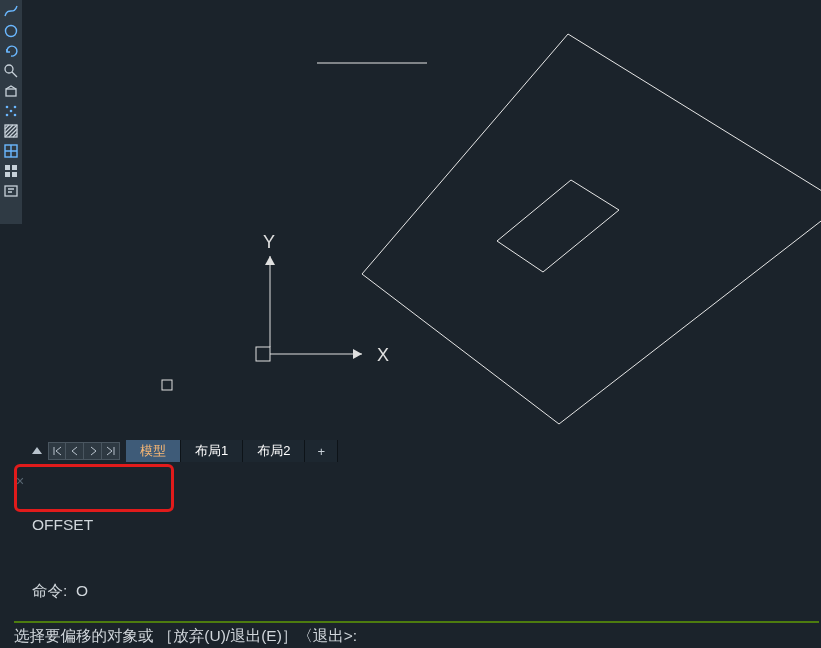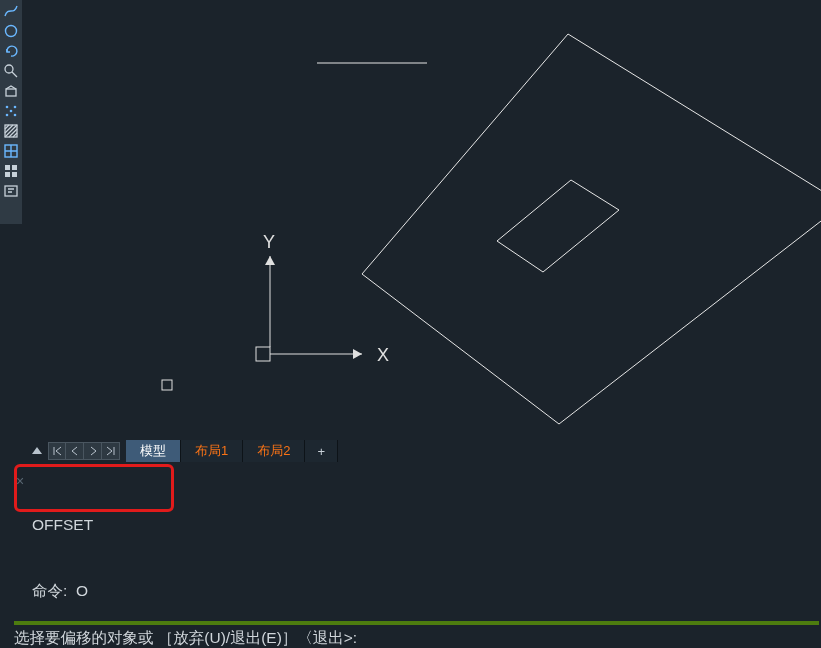--- a/index.html
+++ b/index.html
@@ -18,30 +18,30 @@
   .canvas-wrap svg{width:100%;height:100%}
   .draw{stroke:#e6e6e6;stroke-width:1;fill:none}
   .axis{stroke:#e0e0e0;stroke-width:1;fill:none}
   .axistxt{fill:#e0e0e0;font-family:Arial,sans-serif;font-size:18px}
   .sq{stroke:#e0e0e0;stroke-width:1;fill:none}
 
   
   .tabbar{position:absolute;left:28px;top:440px;width:790px;height:22px;display:flex;align-items:center}
   .nav-btn{width:18px;height:18px;background:#2e3942;border:1px solid #4a5660;color:#b8c2cc;display:flex;align-items:center;justify-content:center;font-size:11px;cursor:pointer}
   .nav-btn+.nav-btn{border-left:none}
-  .tab{padding:2px 14px;height:22px;display:flex;align-items:center;font-size:13px;color:#f97316;background:#1d2730;border-right:1px solid #0d1318;cursor:pointer;font-family:"Microsoft YaHei",sans-serif}
-  .tab.active{background:#3e5b78;color:#ffffff}
+  .tab{padding:2px 14px;height:22px;display:flex;align-items:center;font-size:13px;color:#ffffff;background:#1d2730;border-right:1px solid #0d1318;cursor:pointer;font-family:"Microsoft YaHei",sans-serif}
+  .tab.active{background:#3e5b78;color:#fdba74}
   .tab.add{padding:2px 12px;color:#c9d1d8}
 
   
   .cmdpanel{position:absolute;left:14px;top:464px;width:805px;height:160px;font-size:15.5px;line-height:22px}
   .highlight-box{position:absolute;left:0;top:0;width:160px;height:48px;border:3px solid #e11b1b;border-radius:6px;pointer-events:none}
   .close-x{position:absolute;left:2px;top:6px;font-size:14px;color:#5a6773;cursor:pointer}
   .hist{padding:6px 0 0 18px;white-space:pre}
-  .cmdline{position:absolute;left:14px;top:621px;width:805px;font-size:15.5px;line-height:22px;display:flex;border-top:4px solid #4d7c0f;padding-top:2px}
+  .cmdline{position:absolute;left:14px;top:621px;width:805px;font-size:15.5px;line-height:22px;display:flex;border-top:2px solid #4d7c0f;padding-top:2px}
   .cmd-input{background:transparent;border:none;outline:none;color:#d0d6db;font-family:inherit;font-size:15.5px;flex:1;padding-left:6px}
 
 </style>
 </head>
 <body>
 
 <div class="root">
 
   <div class="toolbar">
     <div class="tb-btn">

